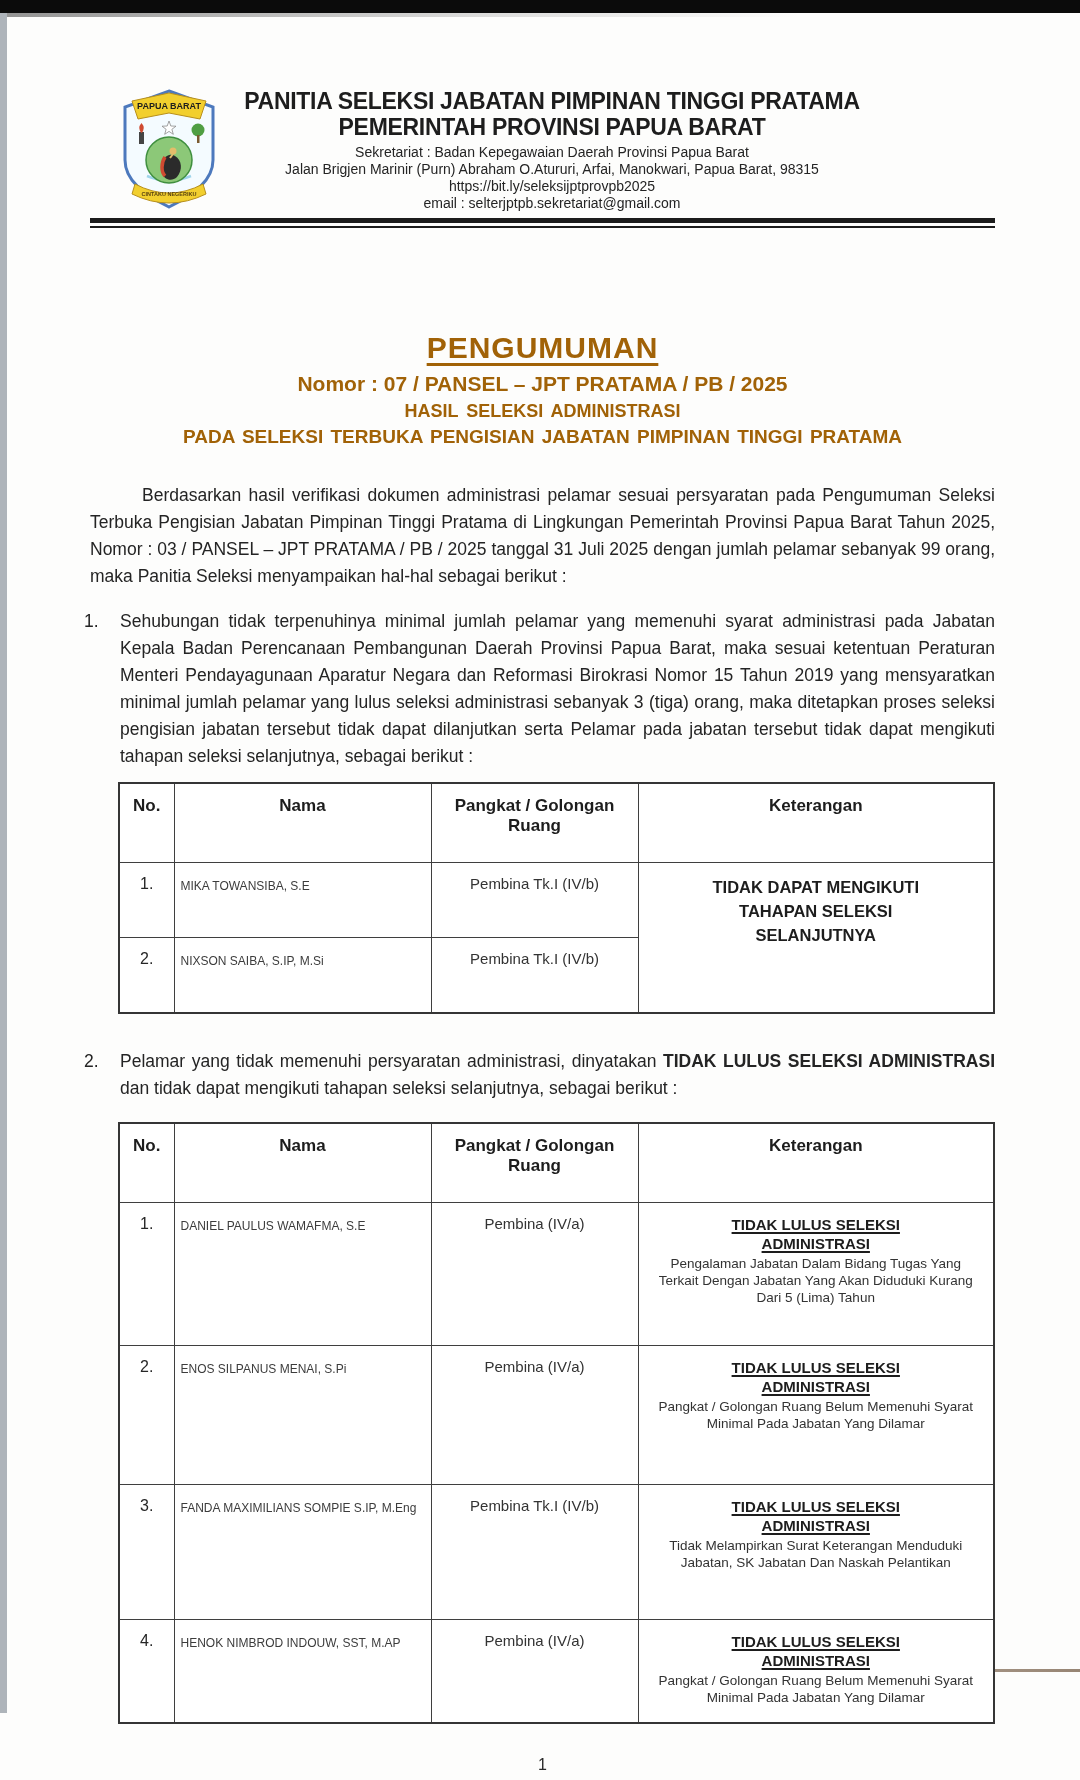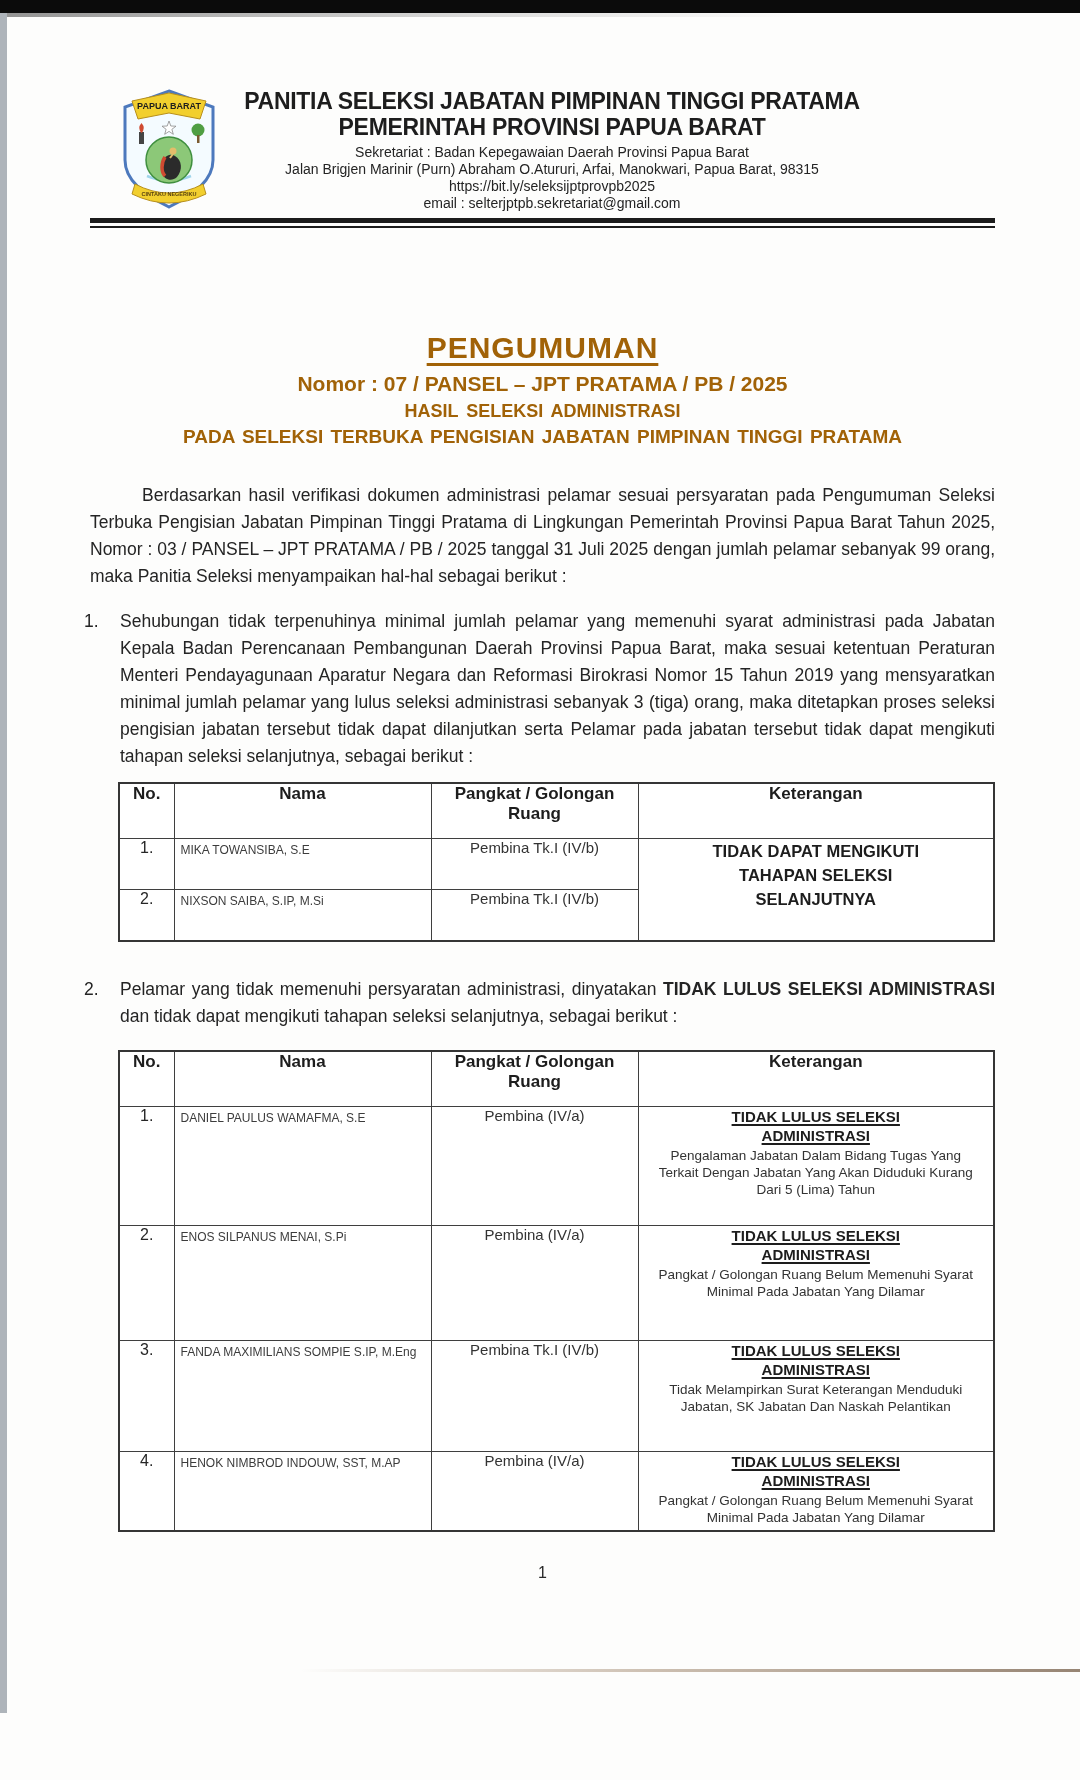--- a/index.html
+++ b/index.html
@@ -38,21 +38,21 @@
   .t-sub{font-size:18px;font-weight:bold;line-height:25px;word-spacing:3px;}
   .t-sub2{font-size:19px;font-weight:bold;line-height:25px;word-spacing:2px;}
 
   
   .intro{margin-top:33px;font-size:17.5px;line-height:27px;text-align:justify;text-indent:52px;color:#242424;}
   .list-item{position:relative;margin-top:11px;padding-left:30px;font-size:17.5px;line-height:27px;text-align:justify;color:#242424;}
   .list-num{position:absolute;left:-6px;top:0;}
 
   
   table.doc{border-collapse:collapse;margin:12px 0 0 28px;width:875px;table-layout:fixed;background:#fff;}
-  table.doc td,table.doc th{border:1.5px solid #3f3f3f;vertical-align:top;padding:0 6px;}
+  table.doc td,table.doc th{border:1.5px solid #3f3f3f;vertical-align:top;padding:12px 6px;}
   table.doc{border:2px solid #353535;}
   th.h{font-size:17px;font-weight:bold;text-align:center;vertical-align:middle;height:54px;color:#1d1d1d;}
   td.no{ text-align:center;font-size:16px;padding-top:8px;}
   td.nm{ font-size:12px;color:#3c3c3c;padding:8px 8px 4px 10px;line-height:22px;}
   td.rk{ text-align:center;font-size:15px;color:#333;padding-top:8px;}
   td.merged{vertical-align:middle;text-align:center;}
   .merged-txt{display:block;width:250px;margin:0 auto;font-size:16.5px;font-weight:bold;line-height:24px;color:#1d1d1d;}
   td.ket{text-align:center;padding-top:7px;}
   .status{display:block;max-width:225px;margin:0 auto;font-size:15px;font-weight:bold;line-height:19px;color:#1d1d1d;
     text-decoration:underline;text-decoration-thickness:1.5px;text-underline-offset:2px;}

